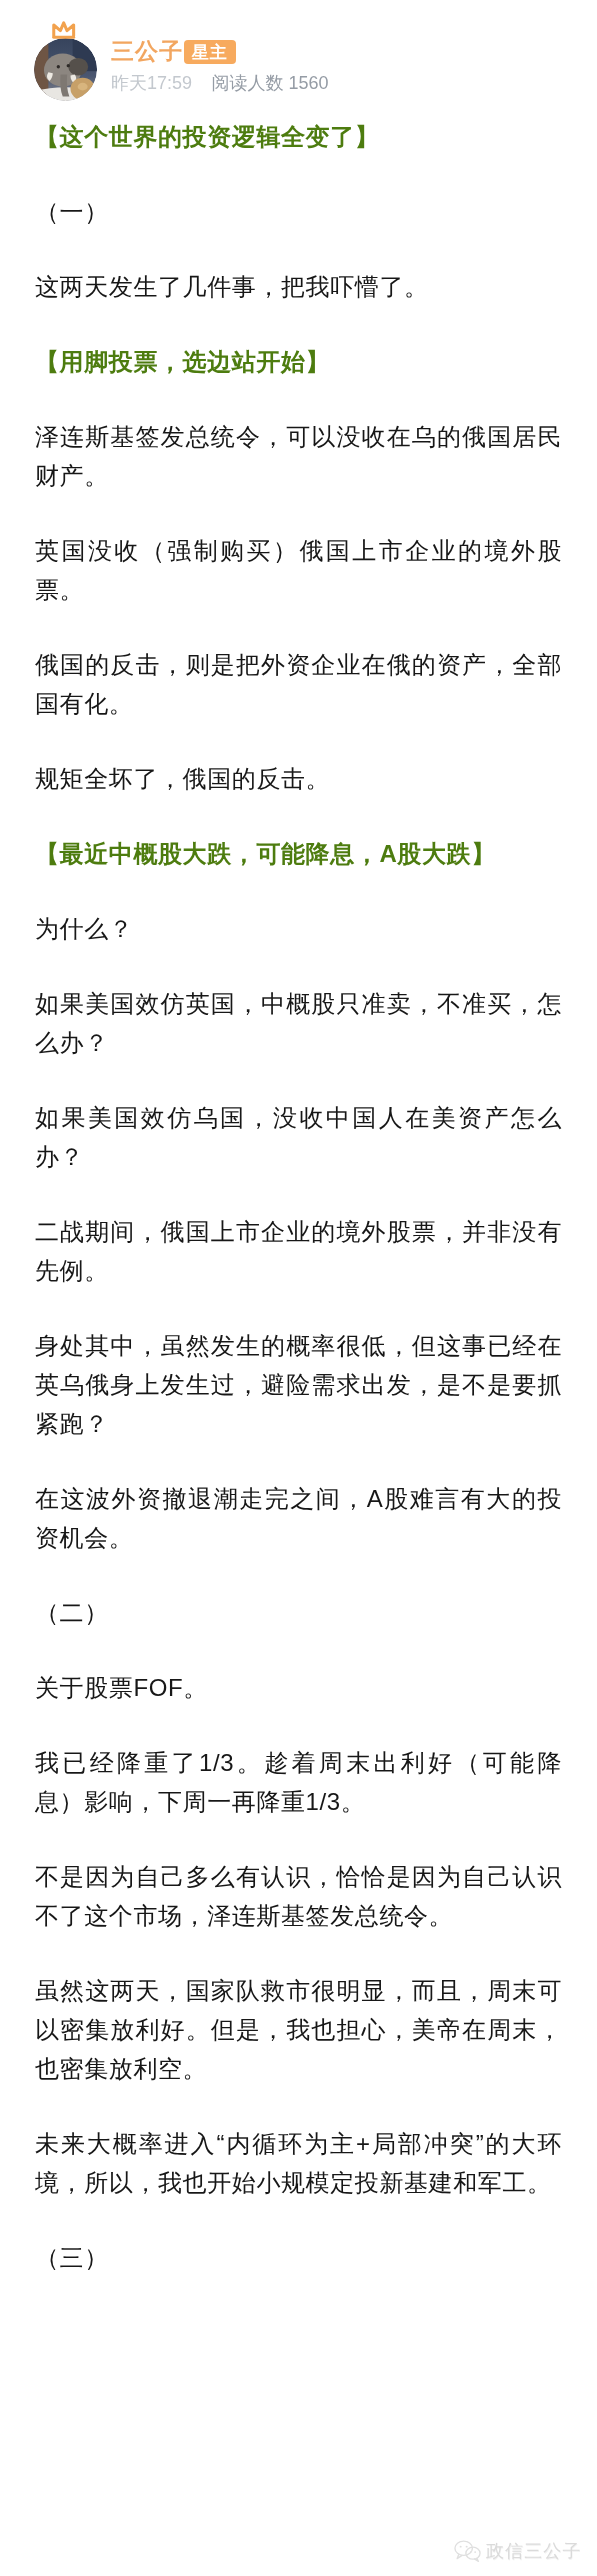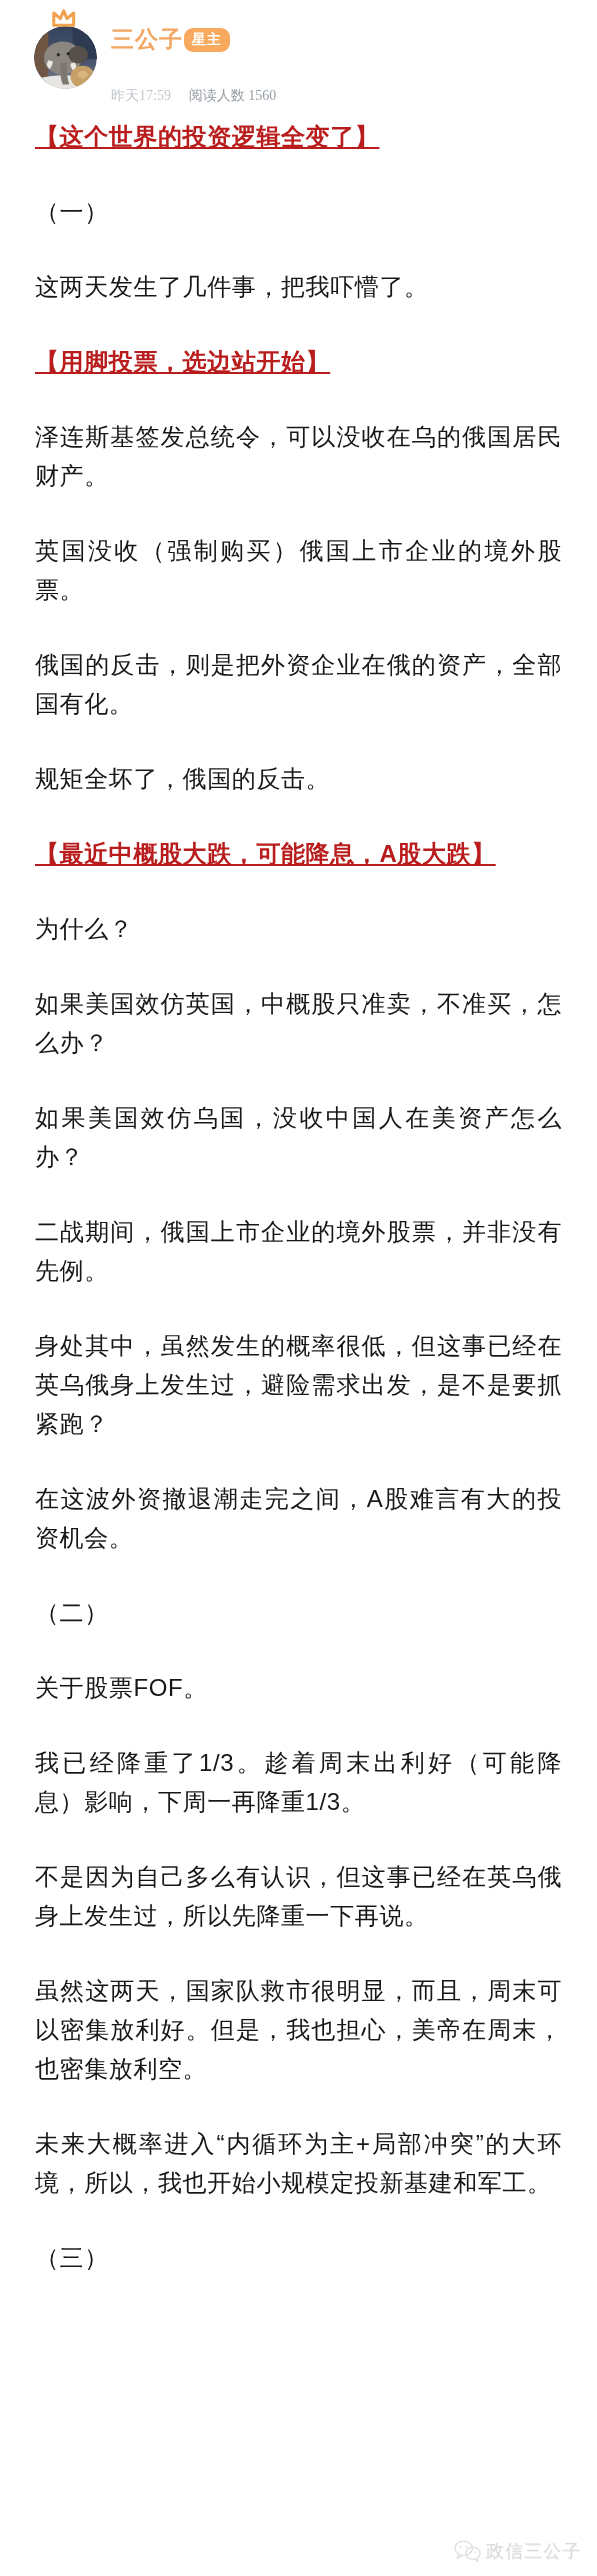--- a/index.html
+++ b/index.html
@@ -7,56 +7,56 @@
   #page {
     position: relative;
     width: 597px;
     height: 2576px;
     background: #ffffff;
     font-family: "Liberation Sans", sans-serif;
     overflow: hidden;
   }
 
   
-  .post-header { position: absolute; left: 0; top: 4px; width: 490px; height: 94px; font-family: Liberation Serif, serif; }
+  .post-header { position: absolute; left: 0; top: 16px; width: 490px; height: 94px; }
   .avatar-wrap { position: absolute; left: 34px; top: 22px; width: 63px; height: 63px; }
   .avatar-wrap svg.avatar { width: 63px; height: 63px; border-radius: 50%; display: block; }
   .crown { position: absolute; left: 16.6px; top: -17.7px; width: 25.4px; height: 20px; }
 
   .username {
     position: absolute; left: 111px; top: 20px;
     font-size: 23px; font-weight: 700; color: #F2A660;
     letter-spacing: 1.1px;
   }
   .owner-badge {
     position: absolute; left: 184px; top: 24px;
     height: 24px; padding: 0 7.7px;
-    background: #F7AA5E; border-radius: 9px;
-    color: #ffffff; font-size: 14px; font-weight: 700;
+    background: #F7AA5E; border-radius: 4px;
+    color: #ffffff; font-size: 17px; font-weight: 700;
     display: flex; align-items: center; letter-spacing: 1.1px;
   }
-  .post-meta { position: absolute; left: 111px; top: 55px; font-size: 14px; white-space: nowrap; margin-top: 28px; }
+  .post-meta { position: absolute; left: 111px; top: 55px; font-size: 18px; white-space: nowrap; }
   .post-time { color: #C3C8CE; }
   .read-count { color: #959CA5; margin-left: 14.4px; }
 
   
   .post-body {
     position: absolute; left: 35px; top: 117px; width: 527px;
     color: #171717;
   }
   .para {
     margin: 0 0 36px 0;
     font-size: 24px;
     line-height: 39px;
     font-weight: 400;
     letter-spacing: 0.6px;
     text-align: justify;
     text-justify: inter-ideograph;
   }
-  .para.section-head { font-weight: 700; color: #b91c1c; text-decoration: underline; }
+  .para.section-head { font-weight: 700; color: #4d7c0f; }
 
   
   .watermark {
     position: absolute; right: 15.5px; top: 2539px;
     display: flex; align-items: center;
     color: #DADADA; font-size: 18px; letter-spacing: 1.1px;
     text-shadow: 0.6px 0.6px 0 #f2f2f2;
   }
   .watermark svg { width: 29px; height: 24px; margin-right: 4.4px; opacity: 0.85; }
 </style>
@@ -124,21 +124,21 @@
       <p class="para section-head">【最近中概股大跌，可能降息，A股大跌】</p>
       <p class="para">为什么？</p>
       <p class="para">如果美国效仿英国，中概股只准卖，不准买，怎么办？</p>
       <p class="para">如果美国效仿乌国，没收中国人在美资产怎么办？</p>
       <p class="para">二战期间，俄国上市企业的境外股票，并非没有先例。</p>
       <p class="para">身处其中，虽然发生的概率很低，但这事已经在英乌俄身上发生过，避险需求出发，是不是要抓紧跑？</p>
       <p class="para">在这波外资撤退潮走完之间，A股难言有大的投资机会。</p>
       <p class="para">（二）</p>
       <p class="para">关于股票FOF。</p>
       <p class="para">我已经降重了1/3。趁着周末出利好（可能降息）影响，下周一再降重1/3。</p>
-      <p class="para">不是因为自己多么有认识，但这事已经在英乌俄身上发生过，所以先降重一下再说。</p>
+      <p class="para">不是因为自己多么有认识，恰恰是因为自己认识不了这个市场，泽连斯基签发总统令。</p>
       <p class="para">虽然这两天，国家队救市很明显，而且，周末可以密集放利好。但是，我也担心，美帝在周末，也密集放利空。</p>
       <p class="para">未来大概率进入“内循环为主+局部冲突”的大环境，所以，我也开始小规模定投新基建和军工。</p>
       <p class="para">（三）</p>
     </div>
 
   <div class="watermark">
     <svg viewBox="0 0 52 44">
       <ellipse cx="19" cy="17" rx="16" ry="13" fill="none" stroke="#DADADA" stroke-width="2.5"></ellipse>
       <path d="M10 28 L7 36 L16 30" fill="none" stroke="#DADADA" stroke-width="2.5" stroke-linejoin="round"></path>
       <circle cx="13.5" cy="14" r="1.8" fill="#DADADA"></circle>

